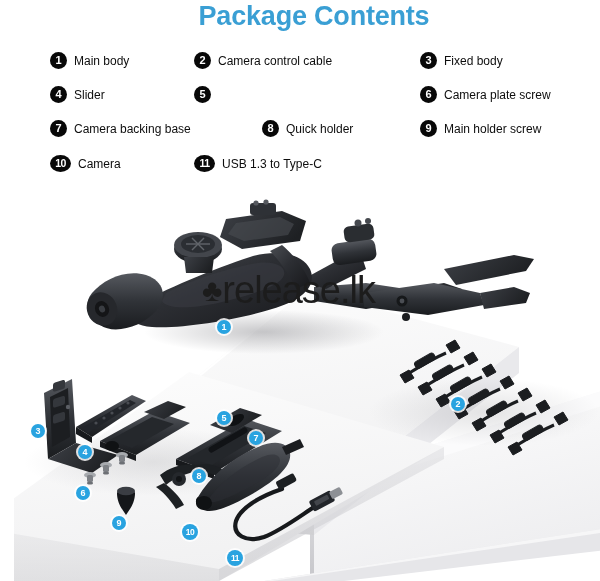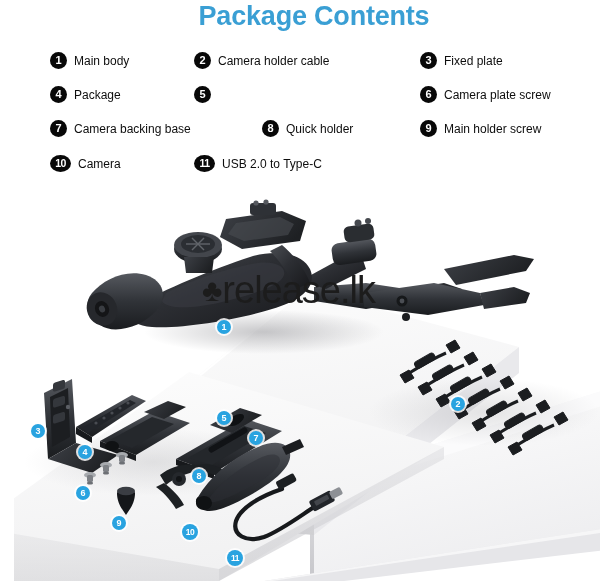--- a/index.html
+++ b/index.html
@@ -121,29 +121,29 @@
 
   <div id="title">Package Contents</div>
 
   <div id="legend">
       <div class="legend-item" style="left: 36px; top: 0px;">
         <span class="badge-black">1</span>
         <span class="legend-label">Main body</span>
       </div>
       <div class="legend-item" style="left: 180px; top: 0px;">
         <span class="badge-black">2</span>
-        <span class="legend-label">Camera holder cable</span>
+        <span class="legend-label">Camera control cable</span>
       </div>
       <div class="legend-item" style="left: 406px; top: 0px;">
         <span class="badge-black">3</span>
-        <span class="legend-label">Fixed plate</span>
+        <span class="legend-label">Fixed body</span>
       </div>
       <div class="legend-item" style="left: 36px; top: 34px;">
         <span class="badge-black">4</span>
-        <span class="legend-label">Package</span>
+        <span class="legend-label">Slider</span>
       </div>
       <div class="legend-item" style="left: 180px; top: 34px;">
         <span class="badge-black">5</span>
       </div>
       <div class="legend-item" style="left: 406px; top: 34px;">
         <span class="badge-black">6</span>
         <span class="legend-label">Camera plate screw</span>
       </div>
       <div class="legend-item" style="left: 36px; top: 68px;">
         <span class="badge-black">7</span>
@@ -156,21 +156,21 @@
       <div class="legend-item" style="left: 406px; top: 68px;">
         <span class="badge-black">9</span>
         <span class="legend-label">Main holder screw</span>
       </div>
       <div class="legend-item" style="left: 36px; top: 103px;">
         <span class="badge-black wide">10</span>
         <span class="legend-label">Camera</span>
       </div>
       <div class="legend-item" style="left: 180px; top: 103px;">
         <span class="badge-black wide">11</span>
-        <span class="legend-label">USB 2.0 to Type-C</span>
+        <span class="legend-label">USB 1.3 to Type-C</span>
       </div>
     </div>
 
   <div id="photo">
     <svg width="600" height="384" viewBox="0 0 600 384" xmlns="http://www.w3.org/2000/svg">
       <defs>
         <linearGradient id="gTopA" x1="0" y1="0" x2="0.3" y2="1">
           <stop offset="0" stop-color="#fdfdfd"></stop>
             <stop offset="1" stop-color="#f1f1f2"></stop>
         </linearGradient>

